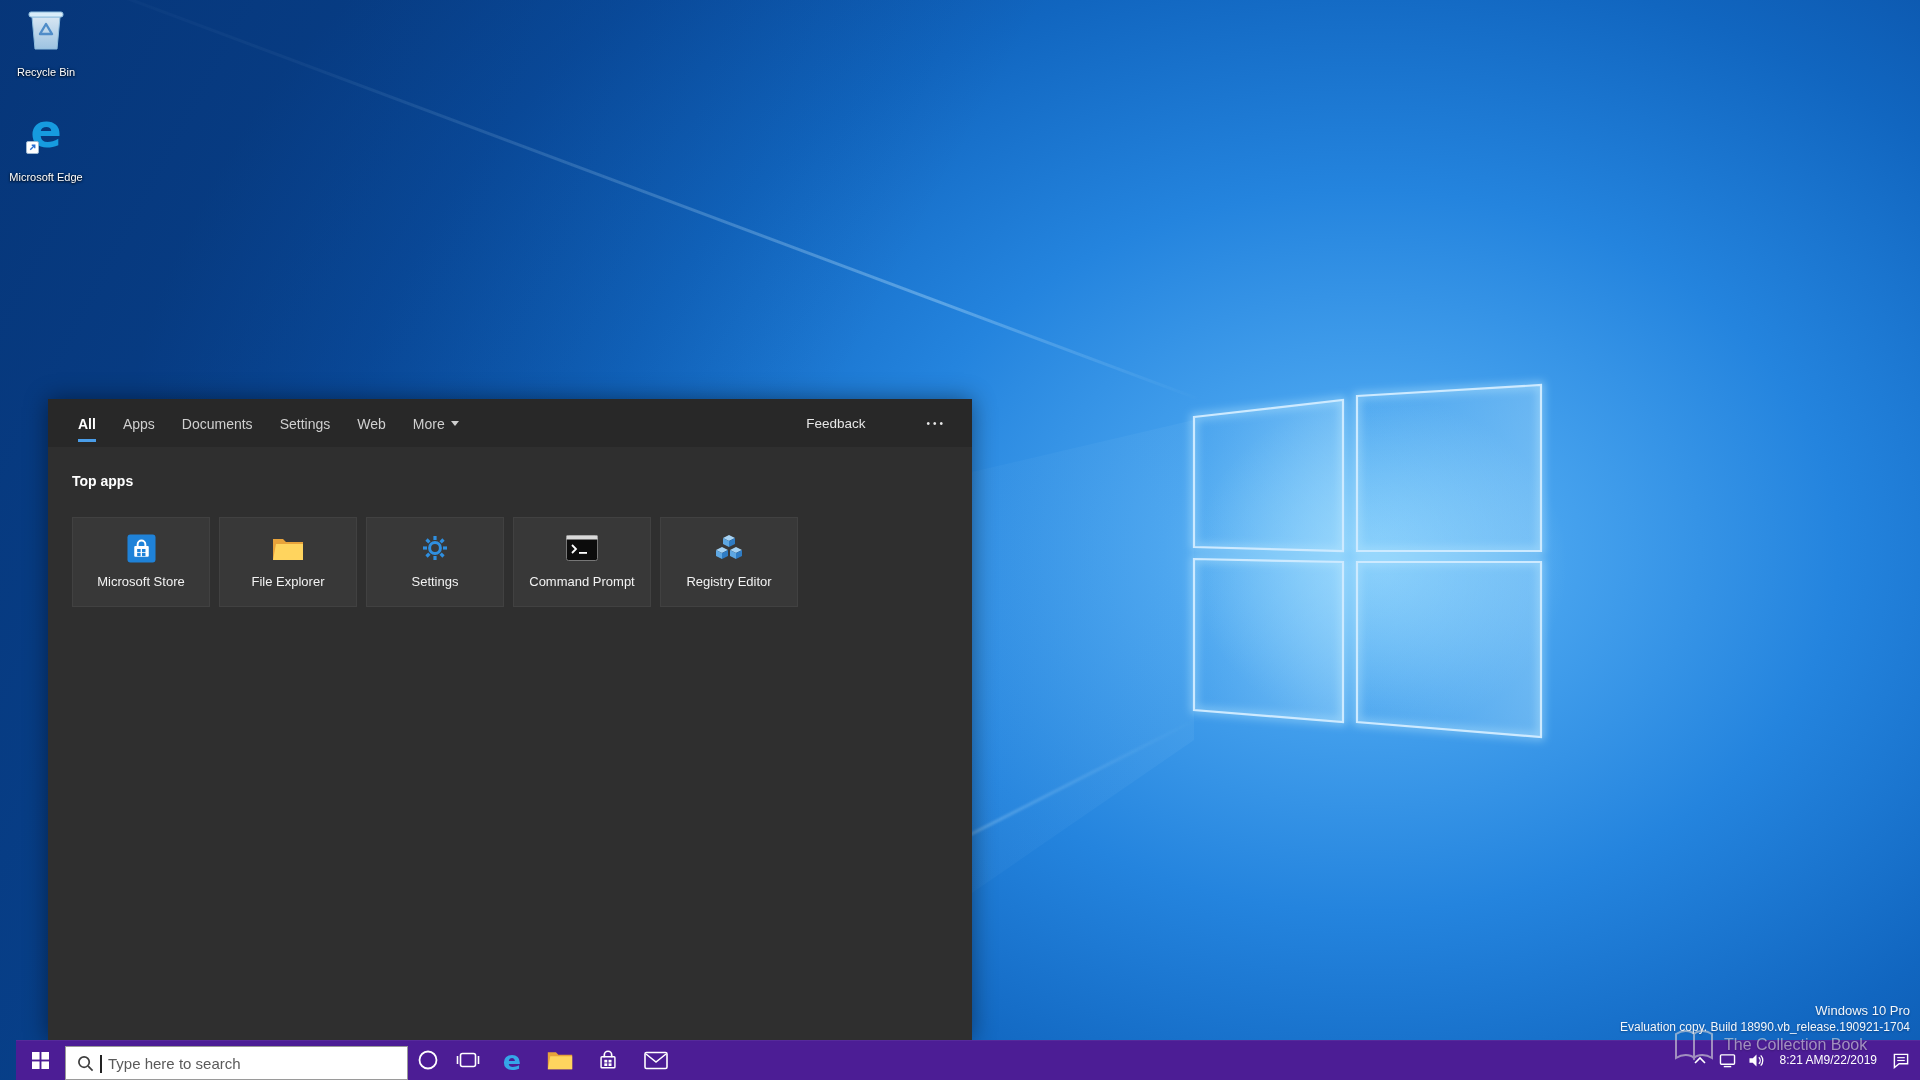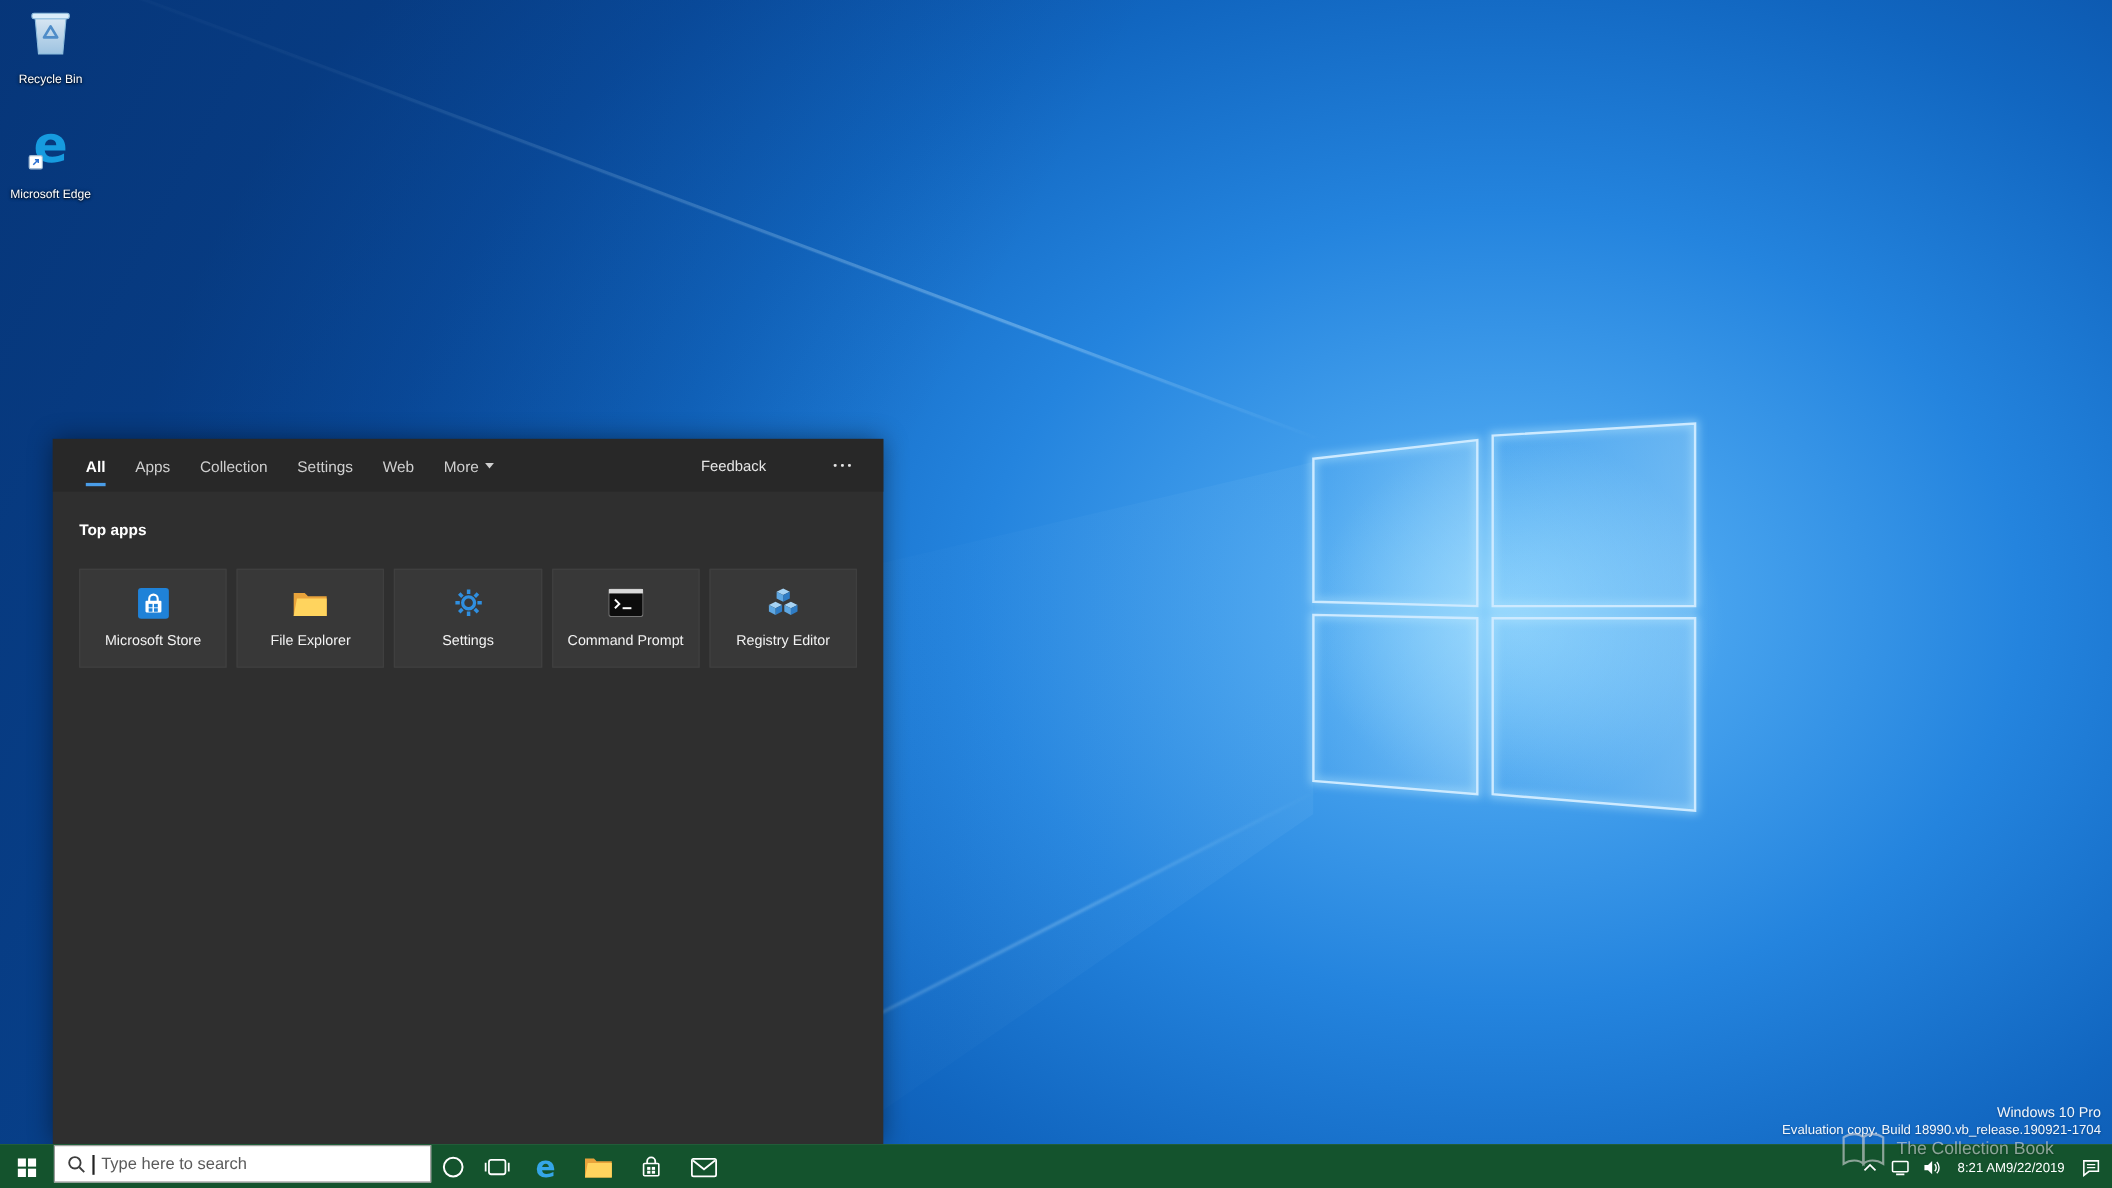--- a/index.html
+++ b/index.html
@@ -47,42 +47,42 @@
     text-shadow:0 1px 2px rgba(0,30,70,0.45); }
   .version-watermark .vw1 { font-size:13px; }
   .version-watermark .vw2 { font-size:12px; margin-top:2px; }
 
   
   .collection-watermark { position:absolute; left:1672px; top:1028px; display:flex; align-items:center; gap:8px;
     z-index:60; pointer-events:none; opacity:0.62; }
   .collection-watermark .cw-text { color:#d6d6da; font-size:16px; text-shadow:0 1px 2px rgba(0,0,0,0.4); white-space:nowrap; }
 
   
-  .search-panel { position:absolute; left:48px; top:399px; width:755px; bottom:40px; background:#2f2f2f;
+  .search-panel { position:absolute; left:48px; top:399px; width:924px; bottom:40px; background:#2f2f2f;
     box-shadow: 0 0 22px rgba(0,0,0,0.45); z-index:20; display:flex; flex-direction:column; }
   .sp-tabs { height:48px; background:#282828; display:flex; align-items:center; padding:0 26px 0 30px; gap:27px; flex-shrink:0; }
   .sp-tab { color:#cfcfcf; font-size:14px; position:relative; cursor:pointer; padding:15px 0 14px; }
   .sp-tab.active { color:#ffffff; font-weight:bold; }
   .sp-tab.active::after { content:""; position:absolute; left:0; right:0; bottom:4px; height:3px; background:#4a9de8; }
   .sp-tab-more { display:flex; align-items:center; gap:6px; }
   .caret-down { width:0; height:0; border-left:4px solid transparent; border-right:4px solid transparent; border-top:5px solid #cfcfcf; display:inline-block; }
   .sp-spacer { flex:1; }
   .sp-feedback { color:#e6e6e6; font-size:13.5px; cursor:pointer; }
   .sp-options { color:#e6e6e6; font-size:10px; letter-spacing:3px; cursor:pointer; margin-left:34px; }
   .sp-body { flex:1; padding:26px 24px 0 24px; }
   .sp-section-title { color:#ffffff; font-size:14px; font-weight:bold; margin-bottom:28px; }
   .sp-tiles { display:flex; gap:9px; }
   .sp-tile { width:138px; height:90px; background:#383838; border:1px solid #414141; display:flex; flex-direction:column;
     align-items:center; justify-content:flex-start; padding-top:14px; cursor:pointer; }
   .sp-tile .tile-icon { height:32px; display:flex; align-items:center; justify-content:center; }
   .sp-tile .tile-label { color:#f2f2f2; font-size:13px; margin-top:10px; text-align:center; white-space:nowrap; }
 
   
-  .taskbar { position:absolute; left:0; right:0; bottom:0; height:40px; background:#14532d;
-    border-top:1px solid rgba(255,255,255,0.06); display:flex; align-items:flex-start; z-index:50; }
+  .taskbar { position:absolute; left:16px; right:0; bottom:0; height:40px; background:#4c1d95;
+    border-top:1px solid rgba(255,255,255,0.06); display:flex; align-items:flex-end; z-index:50; }
   .tb-btn { width:48px; height:40px; display:flex; align-items:center; justify-content:center; cursor:pointer; flex-shrink:0; }
   .tb-btn.narrow { width:40px; }
   .tb-search { width:343px; height:34px; background:#ffffff; border:1px solid #9a9a9a; margin:0 0 0 1px;
     display:flex; align-items:center; position:relative; flex-shrink:0; cursor:text; }
   .tb-search svg { margin:0 8px 0 11px; flex-shrink:0; }
   .tb-search input { border:none; outline:none; background:transparent; font-size:15px; color:#222; width:260px;
     font-family:"Liberation Sans","DejaVu Sans",sans-serif; padding-left:6px; }
   .tb-search input::placeholder { color:#5a5a5a; opacity:1; }
   .tb-caret { position:absolute; left:34px; top:8px; width:1.5px; height:18px; background:#222; animation:blink 1.1s steps(1) infinite; }
   @keyframes blink { 0%,55% {opacity:1;} 56%,100% {opacity:0;} }
@@ -156,21 +156,21 @@
 
 <div class="version-watermark">
   <div class="vw1">Windows 10 Pro</div>
   <div class="vw2">Evaluation copy. Build 18990.vb_release.190921-1704</div>
 </div>
 
 <div class="search-panel">
   <div class="sp-tabs">
     <div class="sp-tab active"><span>All</span></div>
     <div class="sp-tab"><span>Apps</span></div>
-    <div class="sp-tab"><span>Collection</span></div>
+    <div class="sp-tab"><span>Documents</span></div>
     <div class="sp-tab"><span>Settings</span></div>
     <div class="sp-tab"><span>Web</span></div>
     <div class="sp-tab sp-tab-more">
       <span>More</span>
       <span class="caret-down"></span>
     </div>
     <div class="sp-spacer"></div>
     <div class="sp-feedback">Feedback</div>
     <div class="sp-options">•••</div>
   </div>

